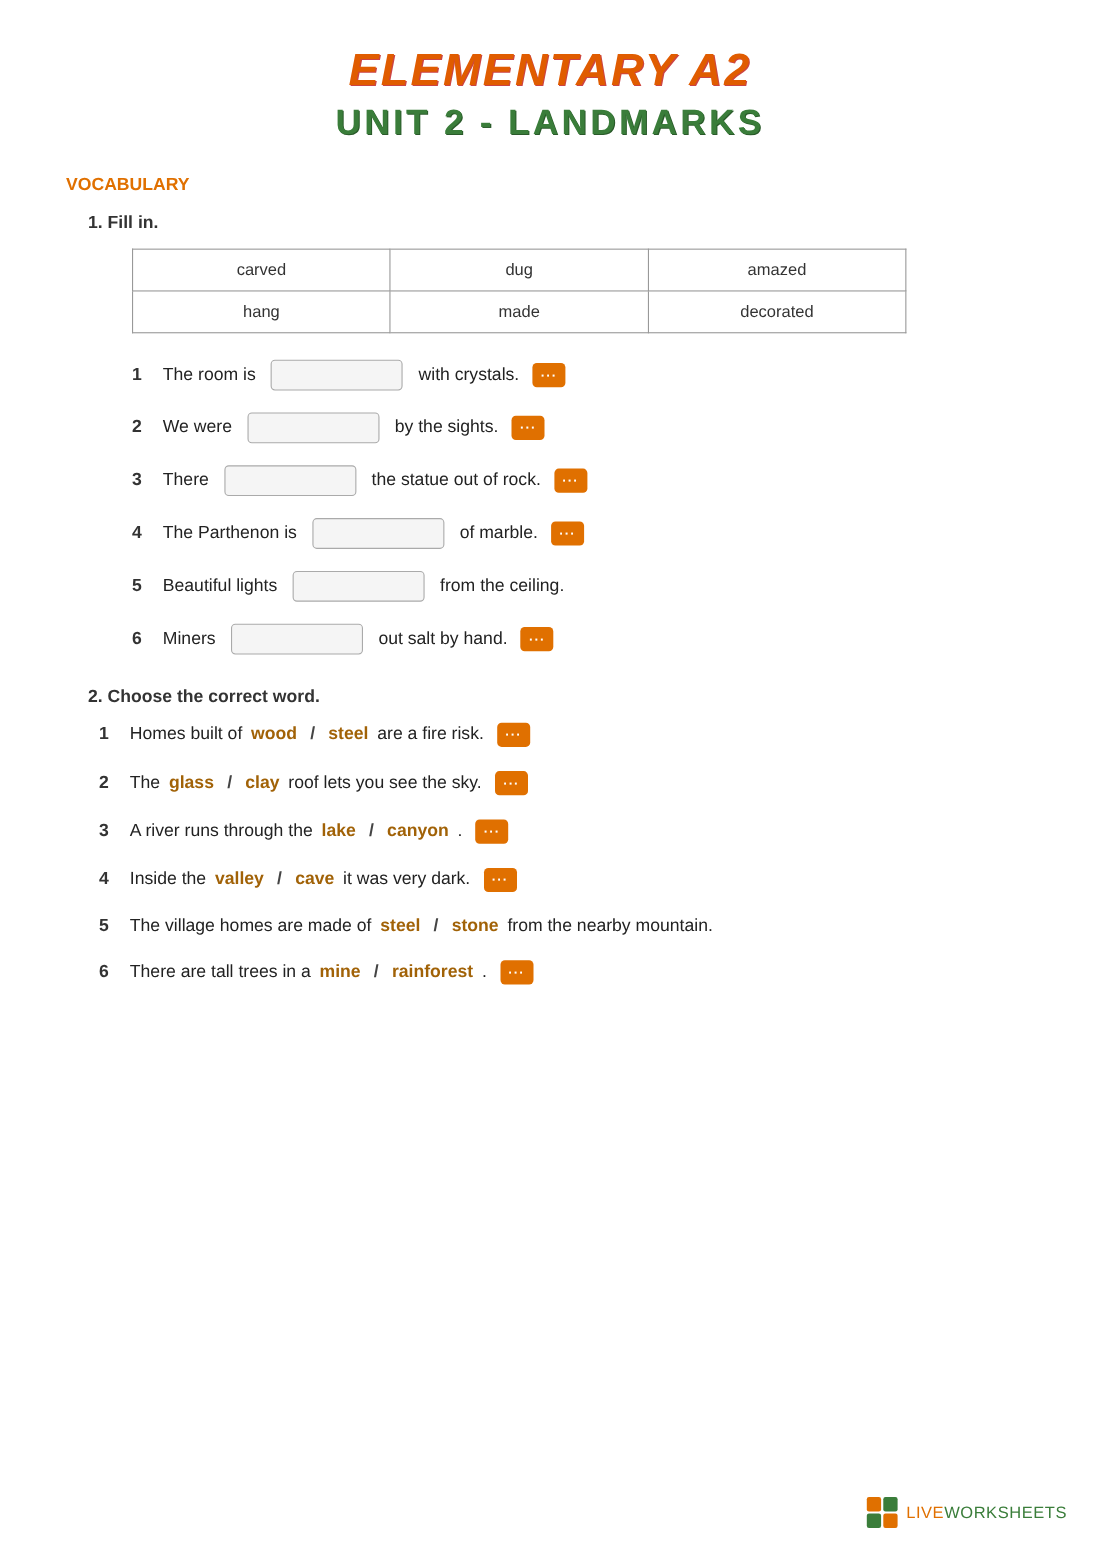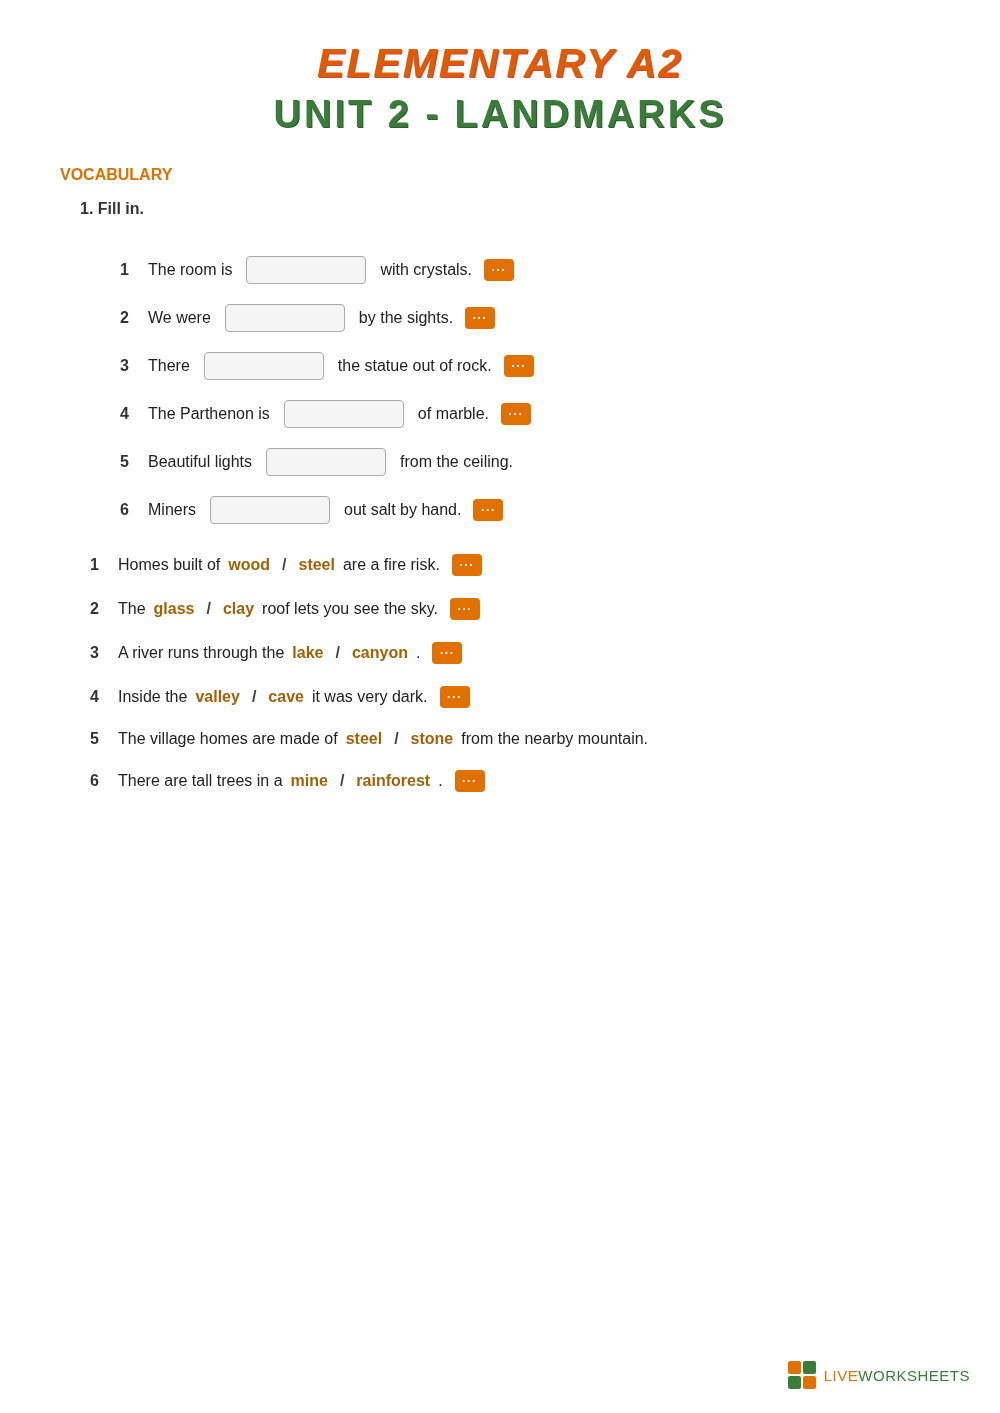--- a/index.html
+++ b/index.html
@@ -25,21 +25,21 @@
       font-weight: 900;
       font-style: italic;
       color: #e05c00;
       letter-spacing: 2px;
       margin-bottom: 6px;
       text-shadow: 1px 1px 0 #c44;
     }
 
     .page-title-2 {
       text-align: center;
-      font-size: 38px;
+      font-size: 32px;
       font-weight: 900;
       color: #3a7d3a;
       letter-spacing: 3px;
       margin-bottom: 30px;
       text-shadow: 1px 1px 0 #2a5a2a;
     }
 
     .section-label {
       font-size: 16px;
       font-weight: 900;
@@ -196,20 +196,30 @@
 
 <div class="page-title-1">ELEMENTARY A2</div>
 <div class="page-title-2">UNIT 2 - LANDMARKS</div>
 
 <div class="section-label">VOCABULARY</div>
 
 <div class="exercise-number">1.  Fill in.</div>
 
 <table class="word-table">
   <tbody id="word-table-body">
+      <tr>
+        <td>carved</td>
+        <td>dug</td>
+        <td>amazed</td>
+      </tr>
+      <tr>
+        <td>hang</td>
+        <td>made</td>
+        <td>decorated</td>
+      </tr>
     </tbody>
 </table>
 
 <ul class="sentences-list" id="sentences-list-1">
     <li class="sentence-item">
       <span class="sentence-num">1</span>
       <span>The room is</span>
       <span class="fill-blank"></span>
       <span>with crystals.</span>
       <span class="menu-btn">···</span>
@@ -244,20 +254,21 @@
     <li class="sentence-item">
       <span class="sentence-num">6</span>
       <span>Miners</span>
       <span class="fill-blank"></span>
       <span>out salt by hand.</span>
       <span class="menu-btn">···</span>
     </li>
   </ul>
 
 <div class="section-2 section-divider">
+  <div class="exercise-number">2.  Choose the correct word.</div>
   <ul class="choose-list" id="choose-list">
       <li class="choose-item">
         <span class="choose-num">1</span>
         <span>Homes built of </span>
         <strong class="bold-word">wood</strong>
         <span class="slash"> / </span>
         <strong class="bold-word">steel</strong>
         <span> are a fire risk.</span>
         <span class="menu-btn">···</span>
       </li>

